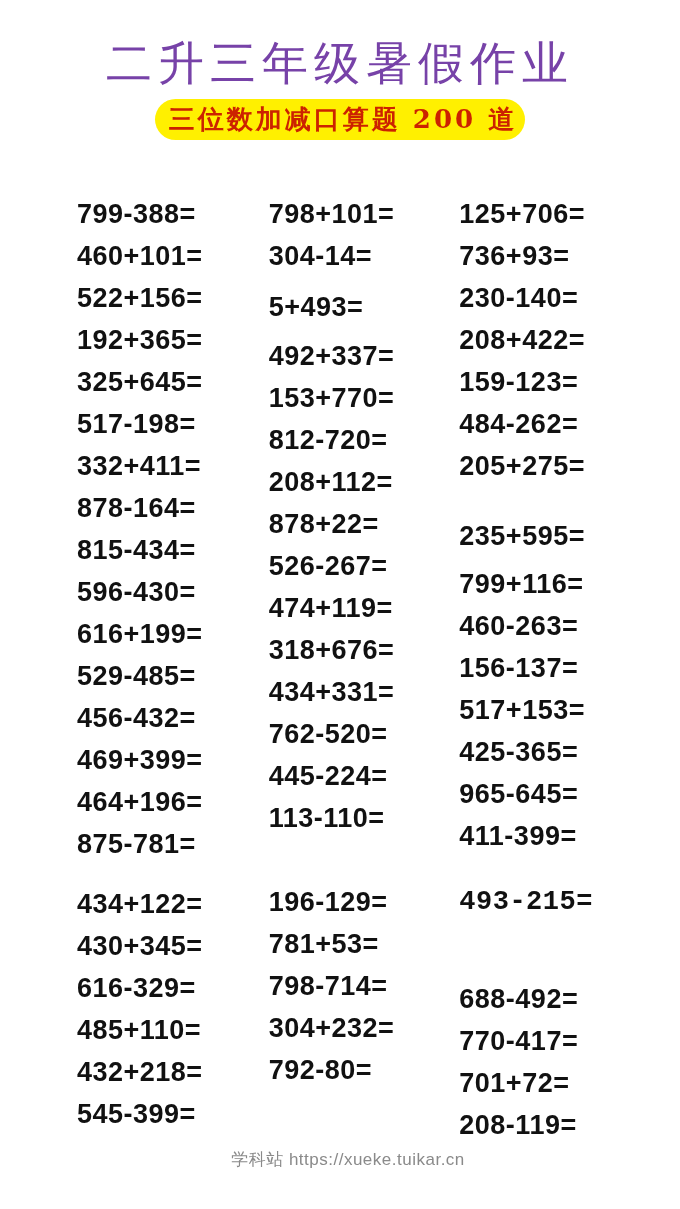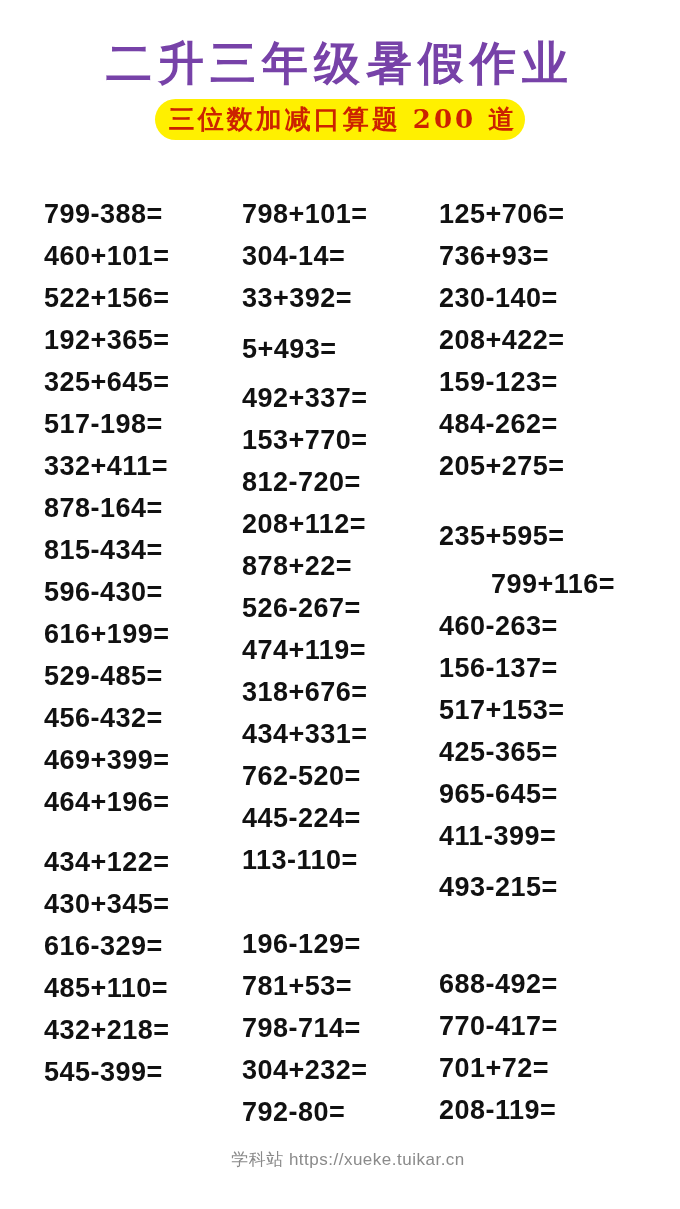--- a/index.html
+++ b/index.html
@@ -15,42 +15,42 @@
     width:680px;height:1209px;
     position:relative;
     overflow:hidden;
     font-family:"Liberation Sans", sans-serif;
   }
   .header{ text-align:center; }
   .page-title{
     margin-top:36px;
     font-family:"DejaVu Serif", serif;
     font-size:46px;
-    font-weight:bold;
+    font-weight:normal;
     color:var(--title-color);
     letter-spacing:6px;
     line-height:1.2;
   }
   .subtitle-band{
     display:inline-block;
     margin-top:8px;
     background:var(--subtitle-bg);
     color:var(--subtitle-text);
     font-family:"DejaVu Serif", serif;
     font-weight:bold;
     font-size:26px;
     letter-spacing:3px;
     line-height:1.0;
     padding:7px 8px 8px 14px;
     border-radius:22px;
   }
   .problems{
     display:flex;
     margin-top:53px;
-    padding-left:44px;
+    padding-left:77px;
     align-items:flex-start;
   }
   .col{ display:block; }
   .col-1{ width:198px; }
   .col-2{ width:197px; }
   .col-3{ width:228px; }
   .problem{
     height:42px;
     line-height:42px;
     font-size:27px;
@@ -89,31 +89,31 @@
       <div class="problem">517-198=</div>
       <div class="problem">332+411=</div>
       <div class="problem">878-164=</div>
       <div class="problem">815-434=</div>
       <div class="problem">596-430=</div>
       <div class="problem">616+199=</div>
       <div class="problem">529-485=</div>
       <div class="problem">456-432=</div>
       <div class="problem">469+399=</div>
       <div class="problem">464+196=</div>
+      <div class="problem">875-781=</div>
       <div class="problem" style="margin-top: 18px;">434+122=</div>
       <div class="problem">430+345=</div>
       <div class="problem">616-329=</div>
       <div class="problem">485+110=</div>
       <div class="problem">432+218=</div>
       <div class="problem">545-399=</div>
     </div>
   <div class="col col-2">
       <div class="problem">798+101=</div>
       <div class="problem">304-14=</div>
-      <div class="problem">33+392=</div>
       <div class="problem" style="margin-top: 9px;">5+493=</div>
       <div class="problem" style="margin-top: 7px;">492+337=</div>
       <div class="problem">153+770=</div>
       <div class="problem">812-720=</div>
       <div class="problem">208+112=</div>
       <div class="problem">878+22=</div>
       <div class="problem">526-267=</div>
       <div class="problem">474+119=</div>
       <div class="problem">318+676=</div>
       <div class="problem">434+331=</div>
@@ -128,28 +128,28 @@
     </div>
   <div class="col col-3">
       <div class="problem">125+706=</div>
       <div class="problem">736+93=</div>
       <div class="problem">230-140=</div>
       <div class="problem">208+422=</div>
       <div class="problem">159-123=</div>
       <div class="problem">484-262=</div>
       <div class="problem">205+275=</div>
       <div class="problem" style="margin-top: 28px;">235+595=</div>
-      <div class="problem" style="margin-top: 6px; text-align: center;">799+116=</div>
+      <div class="problem" style="margin-top: 6px;">799+116=</div>
       <div class="problem">460-263=</div>
       <div class="problem">156-137=</div>
       <div class="problem">517+153=</div>
       <div class="problem">425-365=</div>
       <div class="problem">965-645=</div>
       <div class="problem">411-399=</div>
-      <div class="problem" style="margin-top: 9px;">493-215=</div>
+      <div class="problem" style="margin-top: 24px; font-family: Liberation Mono, monospace;">493-215=</div>
       <div class="problem" style="margin-top: 55px;">688-492=</div>
       <div class="problem">770-417=</div>
       <div class="problem">701+72=</div>
       <div class="problem">208-119=</div>
     </div>
 </div>
 
 <div class="footer">学科站 https://xueke.tuikar.cn</div>
 
 </body></html>

